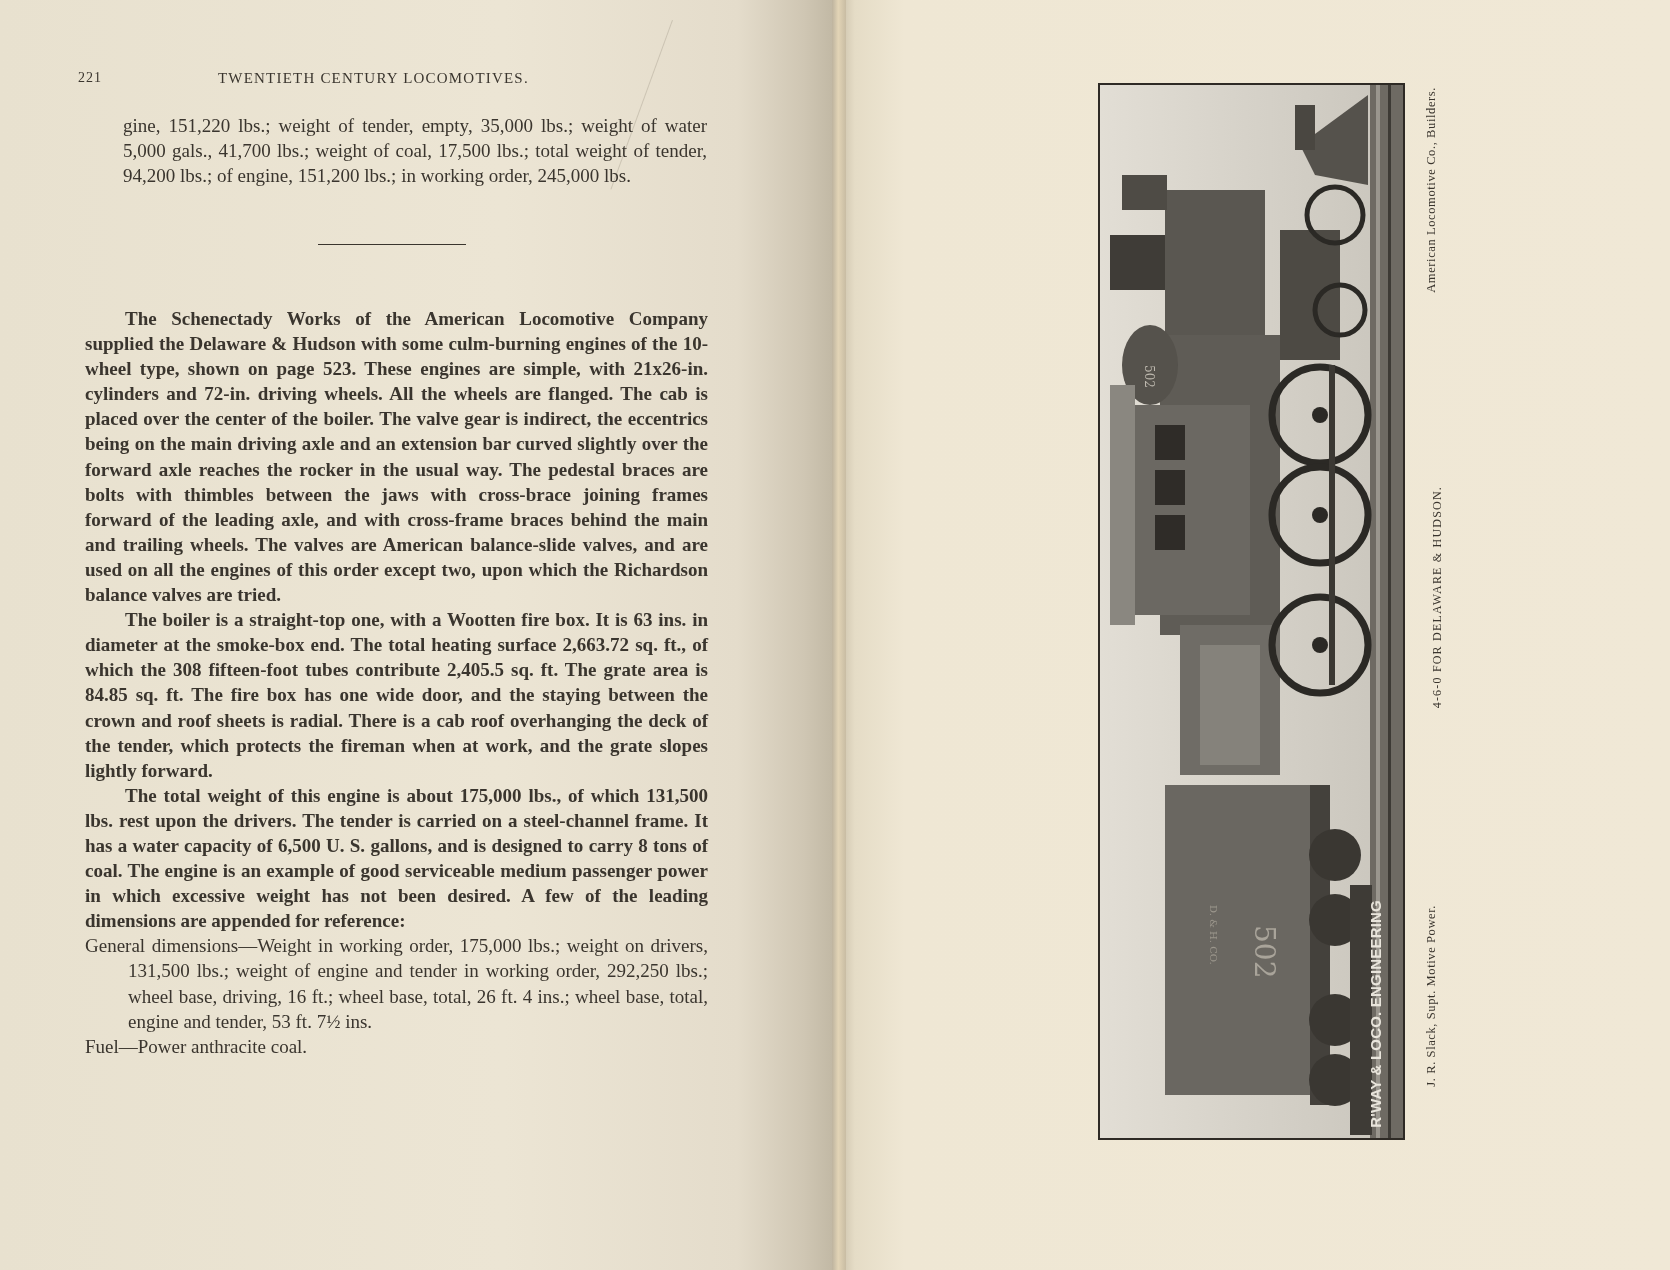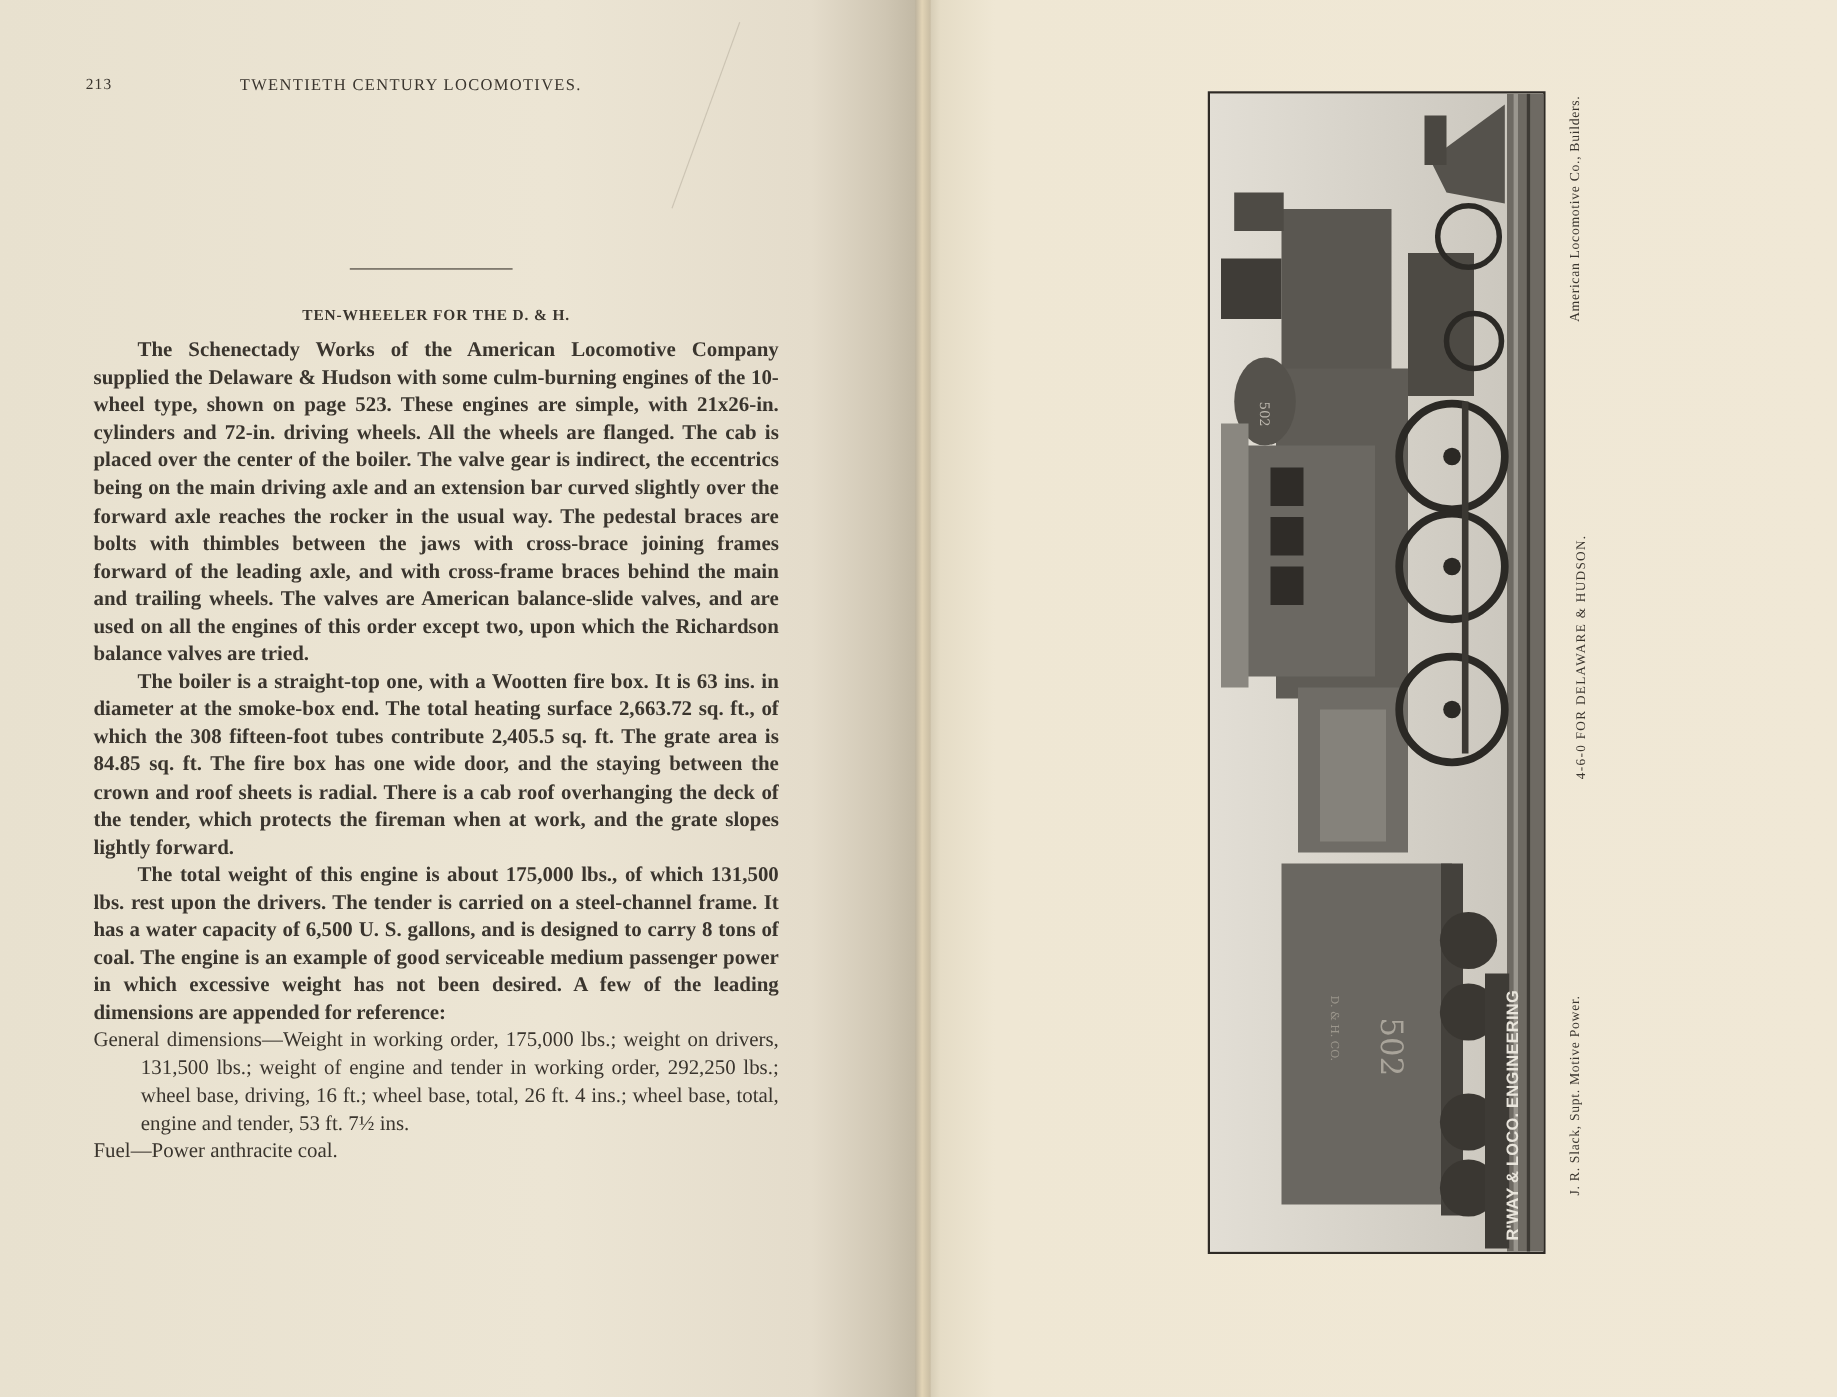--- a/index.html
+++ b/index.html
@@ -70,28 +70,30 @@
 </head>
 <body>
 
 <div class="spread">
   <div class="page-left"></div>
   <div class="page-right"></div>
   <div class="gutter"></div>
   <div class="crease"></div>
 
   <div class="running-head">
-    <span class="page-num">213</span>
+    <span class="page-num">221</span>
     <span class="running-title">TWENTIETH CENTURY LOCOMOTIVES.</span>
   </div>
 
+  <div class="text-block cont">
+    <p>gine, 151,220 lbs.; weight of tender, empty, 35,000 lbs.; weight of water 5,000 gals., 41,700 lbs.; weight of coal, 17,500 lbs.; total weight of tender, 94,200 lbs.; of engine, 151,200 lbs.; in working order, 245,000 lbs.</p>
+  </div>
 
   <div class="rule"></div>
 
-  <div class="section-head">TEN-WHEELER FOR THE D. &amp; H.</div>
 
   <div class="text-block body-text">
     <p class="indent">The Schenectady Works of the American Locomotive Company supplied the Delaware &amp; Hudson with some culm-burning engines of the 10-wheel type, shown on page 523. These engines are simple, with 21x26-in. cylinders and 72-in. driving wheels. All the wheels are flanged. The cab is placed over the center of the boiler. The valve gear is indirect, the eccentrics being on the main driving axle and an extension bar curved slightly over the forward axle reaches the rocker in the usual way. The pedestal braces are bolts with thimbles between the jaws with cross-brace joining frames forward of the leading axle, and with cross-frame braces behind the main and trailing wheels. The valves are American balance-slide valves, and are used on all the engines of this order except two, upon which the Richardson balance valves are tried.</p>
     <p class="indent">The boiler is a straight-top one, with a Wootten fire box. It is 63 ins. in diameter at the smoke-box end. The total heating surface 2,663.72 sq. ft., of which the 308 fifteen-foot tubes contribute 2,405.5 sq. ft. The grate area is 84.85 sq. ft. The fire box has one wide door, and the staying between the crown and roof sheets is radial. There is a cab roof overhanging the deck of the tender, which protects the fireman when at work, and the grate slopes lightly forward.</p>
     <p class="indent">The total weight of this engine is about 175,000 lbs., of which 131,500 lbs. rest upon the drivers. The tender is carried on a steel-channel frame. It has a water capacity of 6,500 U. S. gallons, and is designed to carry 8 tons of coal. The engine is an example of good serviceable medium passenger power in which excessive weight has not been desired. A few of the leading dimensions are appended for reference:</p>
     <p class="hang">General dimensions—Weight in working order, 175,000 lbs.; weight on drivers, 131,500 lbs.; weight of engine and tender in working order, 292,250 lbs.; wheel base, driving, 16 ft.; wheel base, total, 26 ft. 4 ins.; wheel base, total, engine and tender, 53 ft. 7½ ins.</p>
     <p class="fuel">Fuel—Power anthracite coal.</p>
   </div>
 
   <div class="photo">

